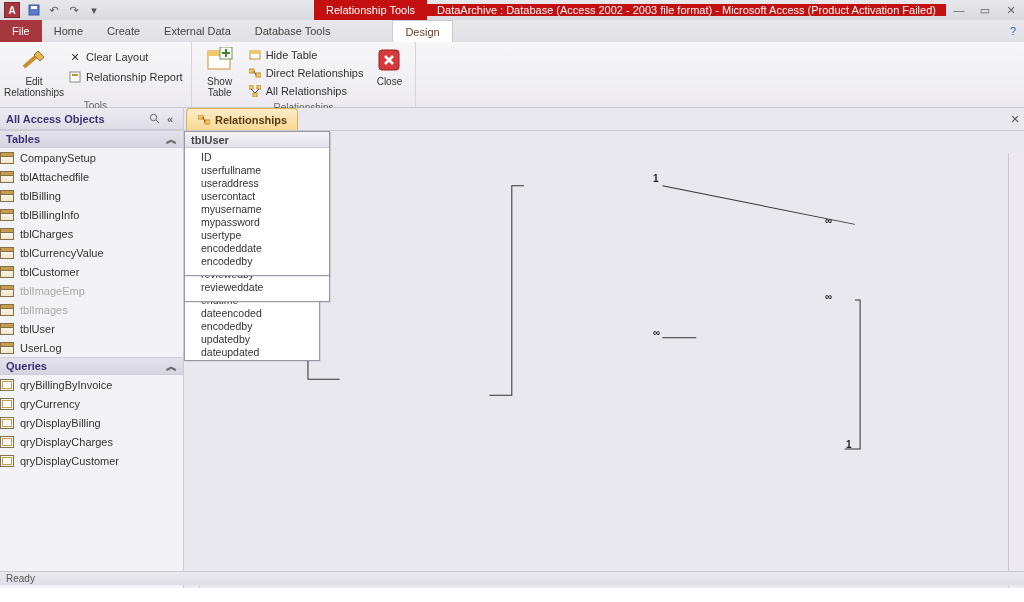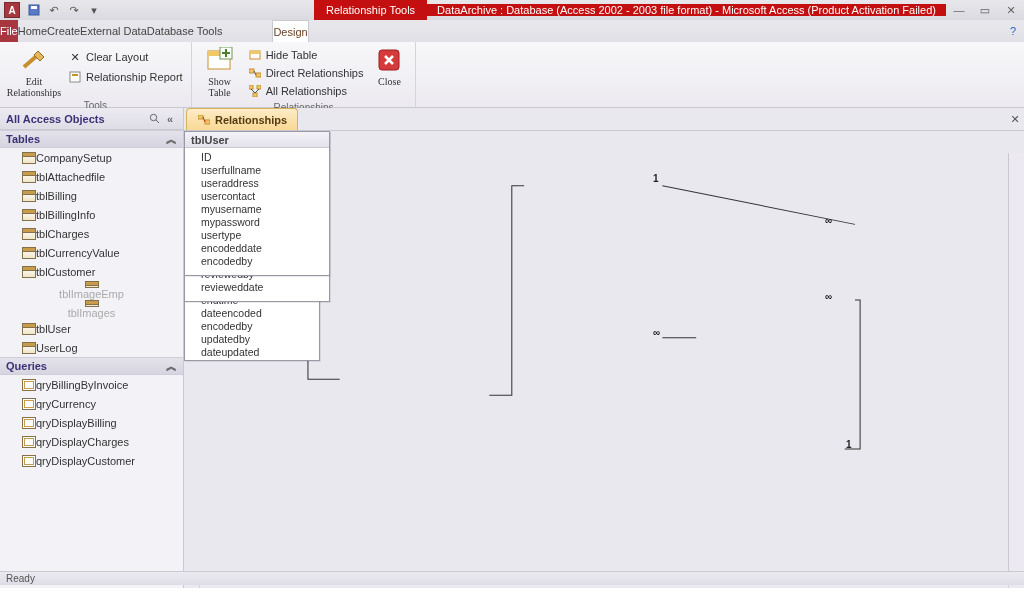--- a/index.html
+++ b/index.html
@@ -10,47 +10,47 @@
 .app-icon { width: 16px; height: 16px; margin: 0 4px; background: #a7373f; color: #fff; font-size: 10px; display: flex; align-items: center; justify-content: center; font-weight: bold; border: 1px solid #7a2830; }
 .qat-icon { width: 16px; height: 16px; margin: 0 2px; display: flex; align-items: center; justify-content: center; color: #555; cursor: pointer; }
 .tool-tab-strip { display: flex; height: 100%; align-items: stretch; margin-left: 210px; }
 .tool-context { background: #c30f0f; color: #fff; padding: 0 12px; display: flex; align-items: center; font-size: 11px; }
 .title-text { flex: 1 1 auto; background: #c30f0f; color: #fff; display: flex; align-items: center; padding: 0 10px; font-size: 11px; }
 .win-controls { display: flex; align-items: center; gap: 0; }
 .win-btn { width: 26px; height: 18px; display: flex; align-items: center; justify-content: center; color: #666; cursor: pointer; font-size: 11px; }
 
 
 .tabrow { height: 22px; background: linear-gradient(#e8e8ec,#e0e0e6); display: flex; align-items: stretch; }
-.tab { padding: 0 0; display: flex; align-items: center; color: #444; cursor: pointer; border-right: 0; }
+.tab { padding: 0 12px; display: flex; align-items: center; color: #444; cursor: pointer; border-right: 0; }
 .tab.file { background: #a7373f; color: #fff; font-weight: normal; }
 .tab.active { background: #fff; border-top: 1px solid #c9c9d2; border-left: 1px solid #c9c9d2; border-right: 1px solid #c9c9d2; color: #6b4226; }
 .tabrow .help-icon { margin-left: auto; color: #2b65c4; padding: 0 8px; display: flex; align-items: center; cursor: pointer; }
 
 
 .ribbon { height: 66px; background: linear-gradient(#f7f7f9,#eceaf0); border-bottom: 1px solid #c9c9d2; display: flex; }
 .ribbon-group { border-right: 1px solid #d4d4dc; display: flex; flex-direction: column; }
 .ribbon-group .body { flex: 1; display: flex; align-items: flex-start; padding: 2px 6px; gap: 4px; }
 .ribbon-group .label { height: 14px; text-align: center; color: #666; font-size: 10px; }
 .big-btn { display: flex; flex-direction: column; align-items: center; width: 56px; gap: 2px; cursor: pointer; padding-top: 2px; }
 .big-btn .icon { width: 32px; height: 28px; display: flex; align-items: center; justify-content: center; }
-.big-btn .cap { font-size: 10px; text-align: center; line-height: 11px; font-family: Liberation Serif, serif; }
+.big-btn .cap { font-size: 10px; text-align: center; line-height: 11px; }
 .small-btn { display: flex; align-items: center; gap: 4px; height: 18px; cursor: pointer; padding: 0 2px; }
 .small-btn .icon { width: 14px; height: 14px; display: flex; align-items: center; justify-content: center; }
 
 
 .main { position: absolute; top: 108px; left: 0; right: 0; bottom: 14px; display: flex; }
 .navpane { width: 184px; background: #f3f2f6; border-right: 1px solid #c9c9d2; display: flex; flex-direction: column; overflow: hidden; }
 .nav-header { height: 22px; background: linear-gradient(#ecebf2,#dedde6); border-bottom: 1px solid #c9c9d2; display: flex; align-items: center; padding: 0 6px; color: #3a3276; font-weight: bold; cursor: pointer; }
 .nav-header .sp { margin-left: auto; display: flex; gap: 2px; }
 .nav-header .ic { width: 14px; height: 14px; display: flex; align-items: center; justify-content: center; color: #666; }
 .nav-group-h { height: 18px; background: linear-gradient(#e4e2ea,#d6d4e0); border-top: 1px solid #cfcdd9; border-bottom: 1px solid #cfcdd9; display: flex; align-items: center; padding: 0 6px; color: #3a3276; font-weight: bold; cursor: pointer; }
 .nav-group-h .chev { margin-left: auto; color: #666; }
 .nav-items { }
-.nav-item { height: 19px; display: flex; align-items: center; padding: 0 22px; cursor: pointer; color: #333; text-align: center; }
-.nav-item.dim { color: #aaa; flex-direction: column; }
+.nav-item { height: 19px; display: flex; align-items: center; padding: 0 0; gap: 6px; cursor: pointer; color: #333; text-align: center; }
+.nav-item.dim { color: #aaa; }
 .obj-icon { width: 14px; height: 12px; display: inline-block; }
 .tbl-icon { border: 1px solid #84704a; background: linear-gradient(#fff,#f0e6c8); }
 .tbl-icon::before { content:""; display:block; height:3px; background:#c89c4a; border-bottom:1px solid #84704a; }
 .qry-icon { border: 1px solid #84704a; background: #fff; position: relative; }
 .qry-icon::after { content:""; position:absolute; inset:1px; border:1px solid #c89c4a; }
 
 
 .docarea { flex: 1; display: flex; flex-direction: column; background: #e9e8ef; }
 .doctabs { height: 22px; display: flex; align-items: stretch; padding-left: 2px; background: #e9e8ef; }
 .doctab { display: flex; align-items: center; gap: 4px; padding: 0 10px; background: linear-gradient(#fdecc8,#f8d893); border: 1px solid #d6b25a; border-bottom: none; border-radius: 4px 4px 0 0; cursor: pointer; font-weight: bold; color: #553c10; }

